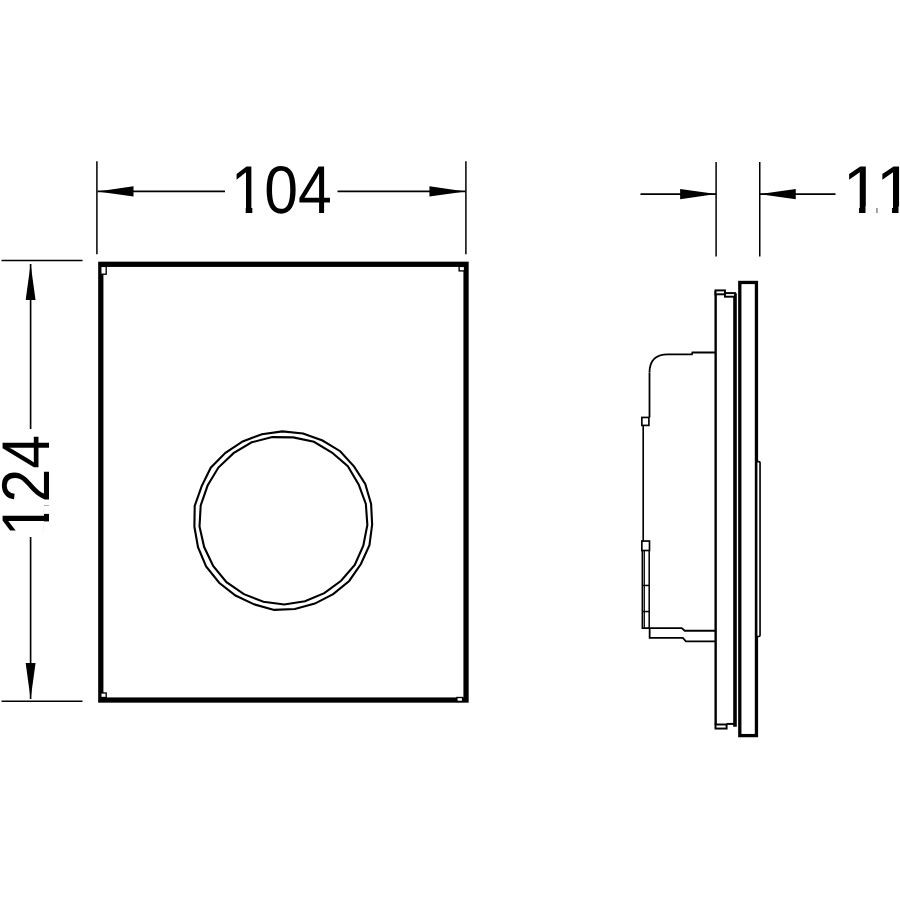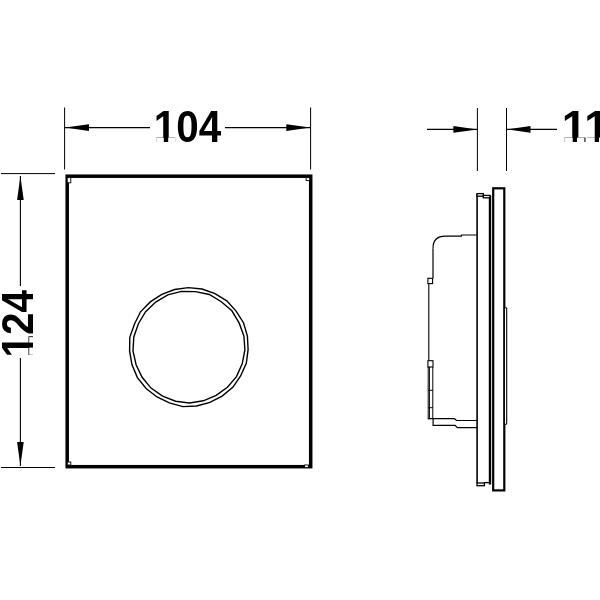--- a/index.html
+++ b/index.html
@@ -1,16 +1,16 @@
 <!DOCTYPE html>
 <html><head>
 <meta charset="utf-8">
 <style>
   html,body{margin:0;padding:0;background:#ffffff;}
-  .page{width:600px;height:600px;position:relative;background:#ffffff;overflow:hidden;transform:translateZ(0);font-weight:bold;}
+  .page{width:600px;height:600px;position:relative;background:#ffffff;overflow:hidden;transform:translateZ(0);}
   svg{position:absolute;left:0;top:0;}
   text{font-family:"Liberation Sans",sans-serif;fill:#000;}
 </style>
 </head>
 <body>
 <div class="page">
 <svg width="600" height="600" viewBox="0 0 600 600" style="filter:grayscale(1)">
 
   <rect x="0" y="0" width="600" height="600" fill="#ffffff"></rect>
 

